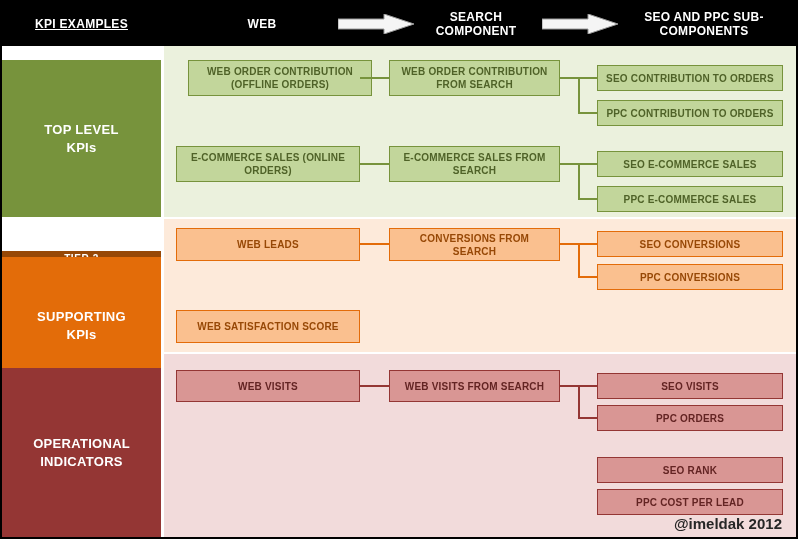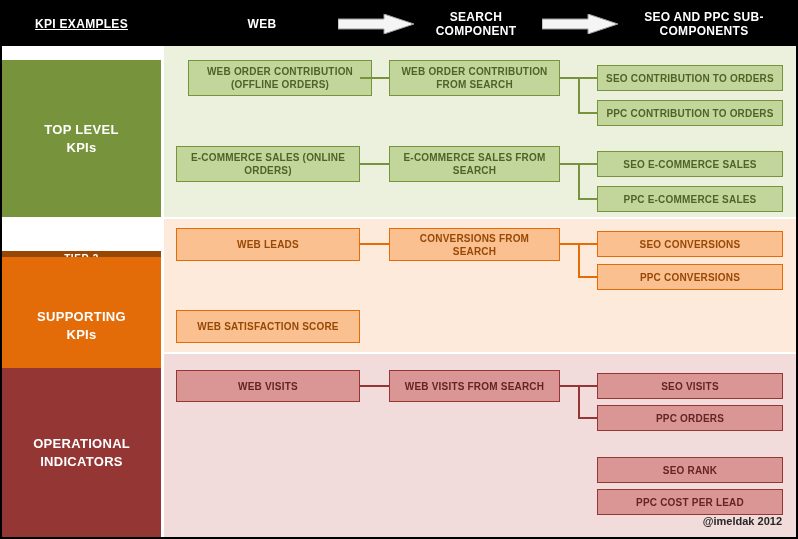--- a/index.html
+++ b/index.html
@@ -31,21 +31,21 @@
   .box { position:absolute; display:flex; align-items:center; justify-content:center; text-align:center; font-weight:bold; font-size:10px; line-height:1.3; padding:1px 8px; letter-spacing:.2px; }
   .box.g { background:var(--tier1-fill,#c2d69b); border:1px solid var(--tier1-mid,#77933c); color:var(--tier1-dark,#4f6228); }
   .box.o { background:var(--tier2-fill,#fac08f); border:1px solid var(--tier2-mid,#e36c09); color:var(--tier2-dark,#974806); }
   .box.r { background:var(--tier3-fill,#d99694); border:1px solid var(--tier3-mid,#943634); color:var(--tier3-dark,#632423); }
 
   .conn { position:absolute; }
   .conn.g { background:var(--tier1-mid,#77933c); }
   .conn.o { background:var(--tier2-mid,#e36c09); }
   .conn.r { background:var(--tier3-mid,#943634); }
 
-  .credit { position:absolute; left:600px; top:513px; width:188px; text-align:right; padding-right:8px; font-size:11px; font-weight:bold; color:#262626; }
+  .credit { position:absolute; left:600px; top:513px; width:188px; text-align:right; padding-right:8px; font-size:15px; font-weight:bold; color:#262626; }
 </style>
 </head>
 <body>
 
 <div class="canvas">
 
   <div class="header">
     <div class="hdr" style="left:0;width:159px;text-decoration:underline;">KPI EXAMPLES</div>
     <div class="hdr" style="left:170px;width:180px;">WEB</div>
     <svg class="arrow" style="left:336px;" viewBox="0 0 76 20">

